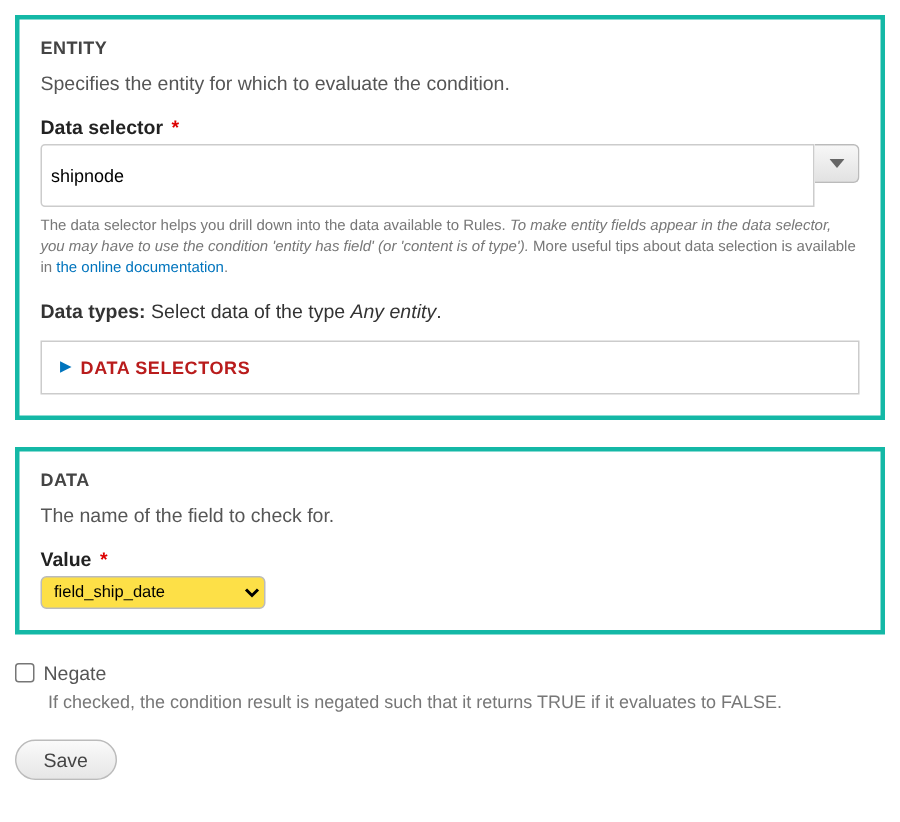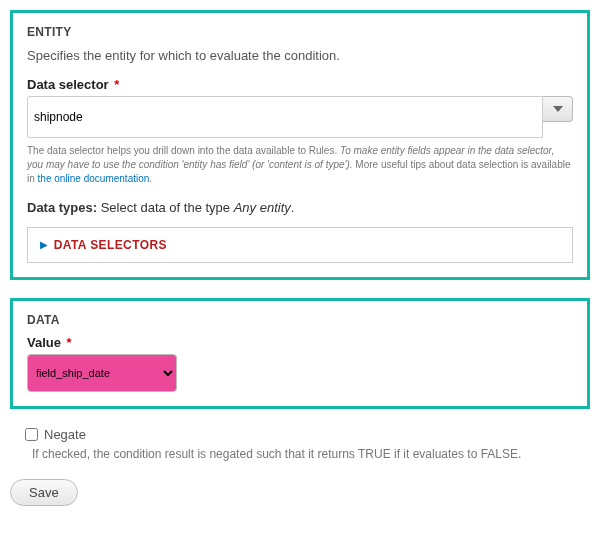--- a/index.html
+++ b/index.html
@@ -98,29 +98,29 @@
   }
   .selectors-label {
     color: #b91c1c;
     font-weight: bold;
     letter-spacing: 0.4px;
     font-size: 12px;
     text-align: center;
   }
   select.value-select {
     font-size: 11px;
-    height: 38px;
+    height: 22px;
     border: 1px solid #bbb;
     border-radius: 4px;
-    background: #ec4899;
+    background: #fde047;
     padding: 1px 4px;
     min-width: 150px;
   }
   .negate-row {
-    margin: 6px 0 4px 15px;
+    margin: 6px 0 4px 0;
     display: flex;
     align-items: center;
     gap: 6px;
   }
   .negate-row input { margin: 0; }
   .negate-row label {
     color: #555;
     font-size: 13px;
   }
   .negate-help {
@@ -174,20 +174,21 @@
 
   <div class="selectors-box">
     <span class="tri">▶</span>
     <span class="selectors-label">DATA SELECTORS</span>
   </div>
 </fieldset>
 
 
 <fieldset class="panel">
   <div class="panel-title">DATA</div>
+  <p class="desc">The name of the field to check for.</p>
 
   <div class="label-row">
     <span>Value</span>
     <span class="required-star">*</span>
   </div>
 
   <select class="value-select">
     <option>field_ship_date</option>
   </select>
 </fieldset>

